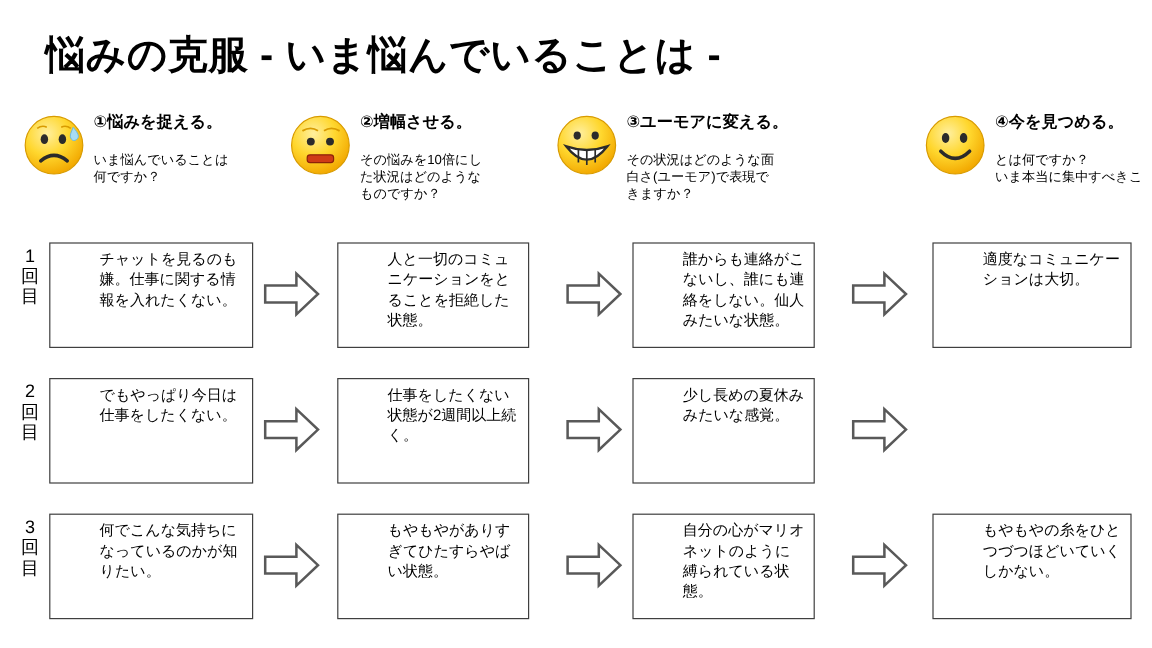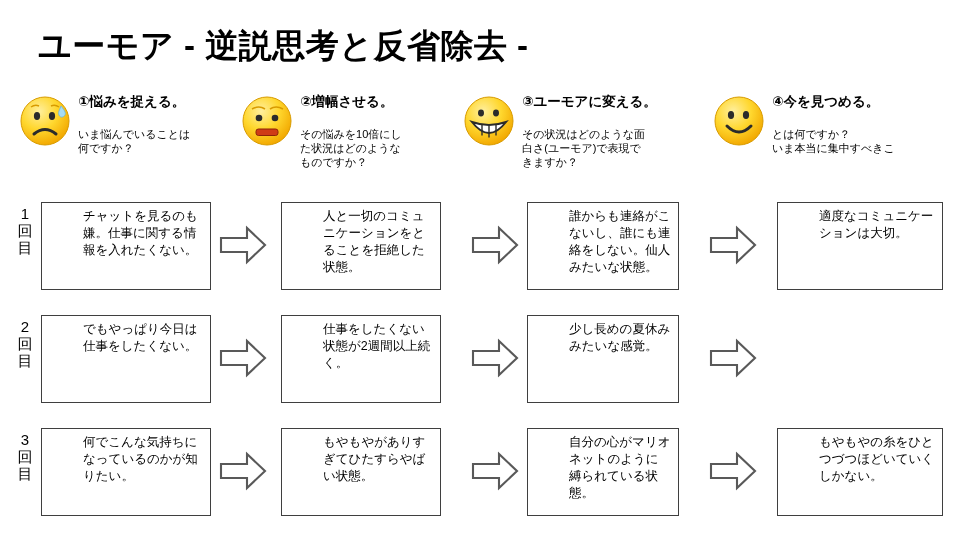--- a/index.html
+++ b/index.html
@@ -38,21 +38,21 @@
   }
   .header-col {
     position: absolute;
     top: 0;
     display: flex;
     align-items: flex-start;
   }
   .header-col.c0 { left: 18px;  width: 222px; }
   .header-col.c1 { left: 240px; width: 222px; }
   .header-col.c2 { left: 462px; width: 238px; }
-  .header-col.c3 { left: 712px; width: 240px; }
+  .header-col.c3 { left: 712px; width: 240px; justify-content: flex-end; }
 
   .face {
     width: 54px;
     height: 54px;
     flex: 0 0 54px;
     position: relative;
     margin-top: 2px;
   }
   .face svg { display: block; width: 54px; height: 54px; }
 
@@ -130,21 +130,21 @@
     height: 42px;
   }
   .arrow svg { display: block; width: 48px; height: 42px; }
   .arrow.a0 { left: 219px; }
   .arrow.a1 { left: 471px; }
   .arrow.a2 { left: 709px; }
 </style>
 </head>
 <body>
 
-<div class="title">ユーモア - 逆説思考と反省除去 -</div>
+<div class="title">悩みの克服 - いま悩んでいることは -</div>
 
 <div class="headers">
 
   <div class="header-col c0">
     <div class="face">
       <svg viewBox="0 0 54 54">
         <defs>
           <radialGradient id="g1" cx="38%" cy="30%" r="72%">
             <stop offset="0%" stop-color="#ffef9e"></stop>
             <stop offset="52%" stop-color="#ffd72e"></stop>

